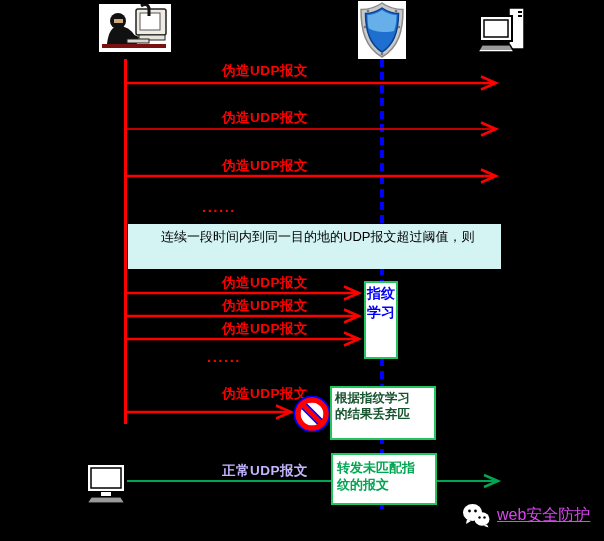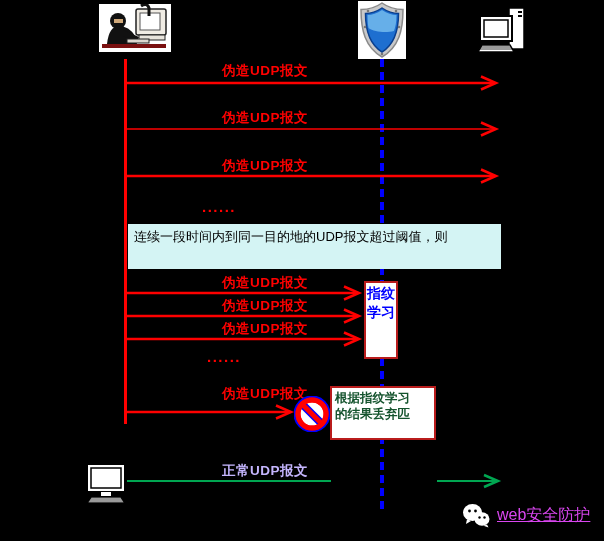--- a/index.html
+++ b/index.html
@@ -11,22 +11,22 @@
   .lifeline-blue{position:absolute;left:380px;top:59px;width:4px;height:453px;
     background:repeating-linear-gradient(to bottom,#0000ff 0 8px,transparent 8px 13px);}
   
   .lbl{position:absolute;left:178px;width:130px;text-align:right;font-size:13.5px;
        font-weight:bold;color:#ff0000;letter-spacing:0.5px;white-space:nowrap;}
   .lbl.green{color:#c4b5fd;}
   .dots{position:absolute;color:#ff0000;font-size:15px;font-weight:bold;letter-spacing:1.5px;}
   
   .note{position:absolute;left:128px;top:224px;width:361px;height:39px;background:#d4f4f4;
         color:#000;font-size:13px;line-height:20px;padding:3px 6px;}
-  .note span{display:block;white-space:nowrap;}
-  .bluebox{position:absolute;background:#ffffff;border:2px solid #b91c1c;box-sizing:border-box;}
+  .note span{display:block;white-space:nowrap;margin-left:27px;}
+  .bluebox{position:absolute;background:#ffffff;border:2px solid #22c55e;box-sizing:border-box;}
   .fpbox{left:364px;top:281px;width:34px;height:78px;color:#0000ff;font-size:14px;
          font-weight:bold;line-height:19px;text-align:center;padding-top:1px;word-break:break-all;}
   .dbox{left:330px;top:386px;width:106px;height:54px;color:#14532d;font-size:12.5px;
         font-weight:bold;line-height:16px;padding:2px 3px;}
   .fbox{left:331px;top:453px;width:106px;height:52px;color:#00a651;font-size:13px;
         font-weight:bold;line-height:17px;padding:4px 4px;}
   .dbox span,.fbox span{display:block;white-space:nowrap;}
   .gline{position:absolute;left:127px;top:480px;width:204px;height:2px;background:#00a651;}
   .footer-text{position:absolute;left:497px;top:505px;color:#d946ef;font-size:16px;text-decoration:underline;}
 </style>
@@ -151,20 +151,24 @@
       <rect x="8" y="5" width="30" height="20" fill="#fff" stroke="#000" stroke-width="1.5"></rect>
       <rect x="18" y="29" width="10" height="4" fill="#fff"></rect>
       <path d="M8 34 L38 34 L42 40 L4 40 Z" fill="#fff" stroke="#000" stroke-width="1.5"></path>
       <path d="M7 36 H39 M6 38 H41" stroke="#000" stroke-width="0.8"></path>
     </svg>
   </div>
 
   <div class="gline"></div>
   <span class="lbl green" style="top:462px;">正常UDP报文</span>
 
+  <div class="bluebox fbox">
+    <span>转发未匹配指</span>
+    <span>纹的报文</span>
+  </div>
 
   <svg class="abs" style="left:437px;top:473px;" width="66" height="16">
     <line x1="0" y1="8" x2="58" y2="8" stroke="#00a651" stroke-width="2"></line>
     <polyline points="47,2 61,8 47,14" fill="none" stroke="#00a651" stroke-width="2.5"></polyline>
   </svg>
 
   <div class="abs" style="left:462px;top:503px;">
     <svg width="28" height="25" viewBox="0 0 28 25">
       <ellipse cx="10.5" cy="9.5" rx="9.5" ry="8.5" fill="#fff"></ellipse>
       <path d="M5 16 L4 21 L9 18 Z" fill="#fff"></path>

